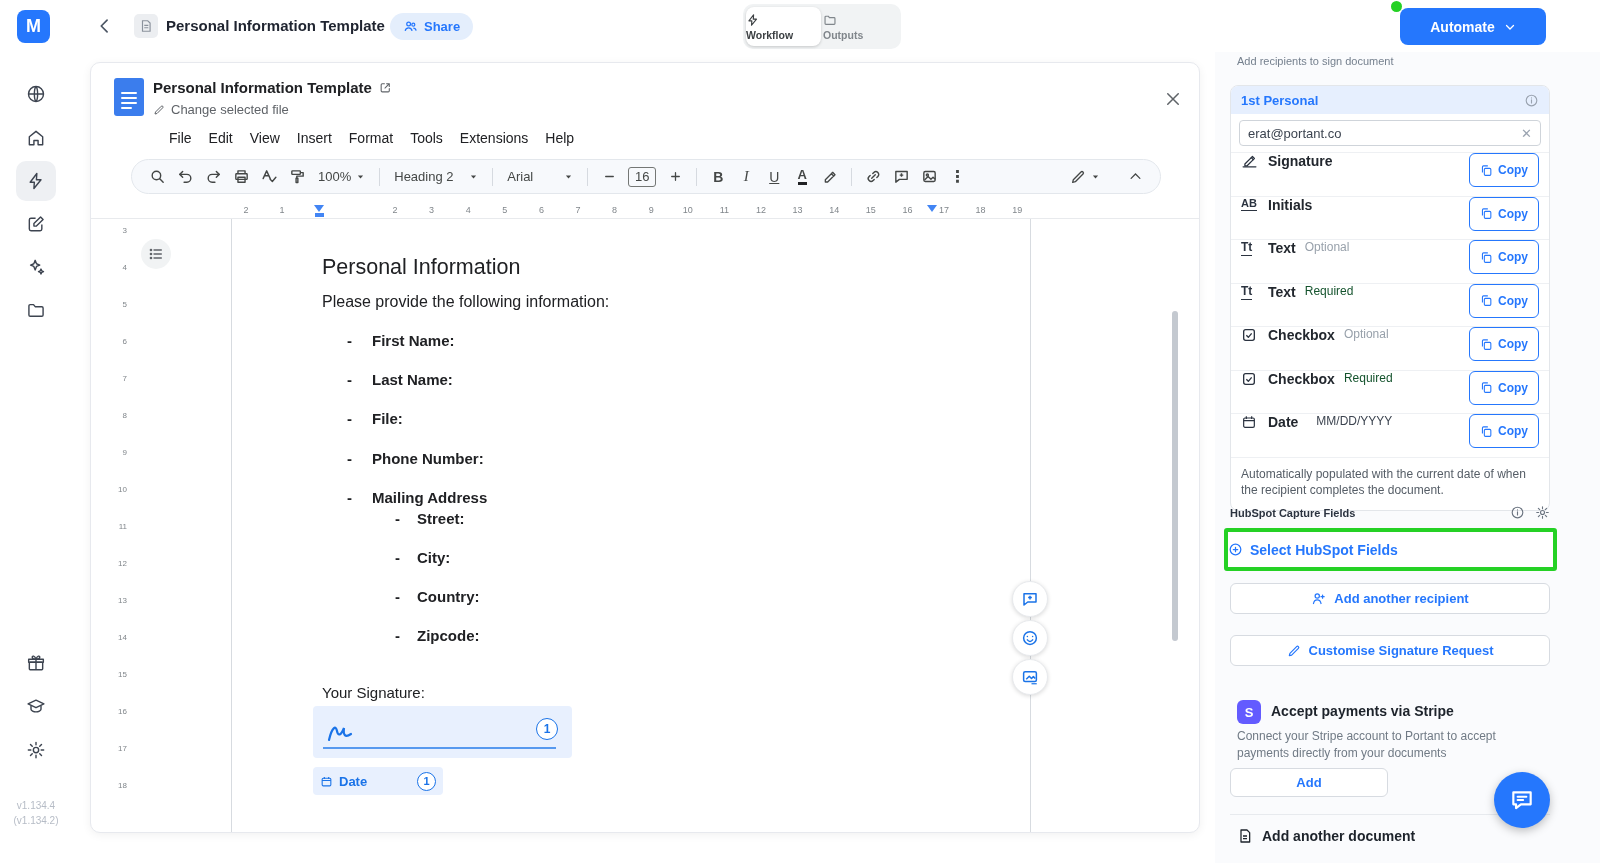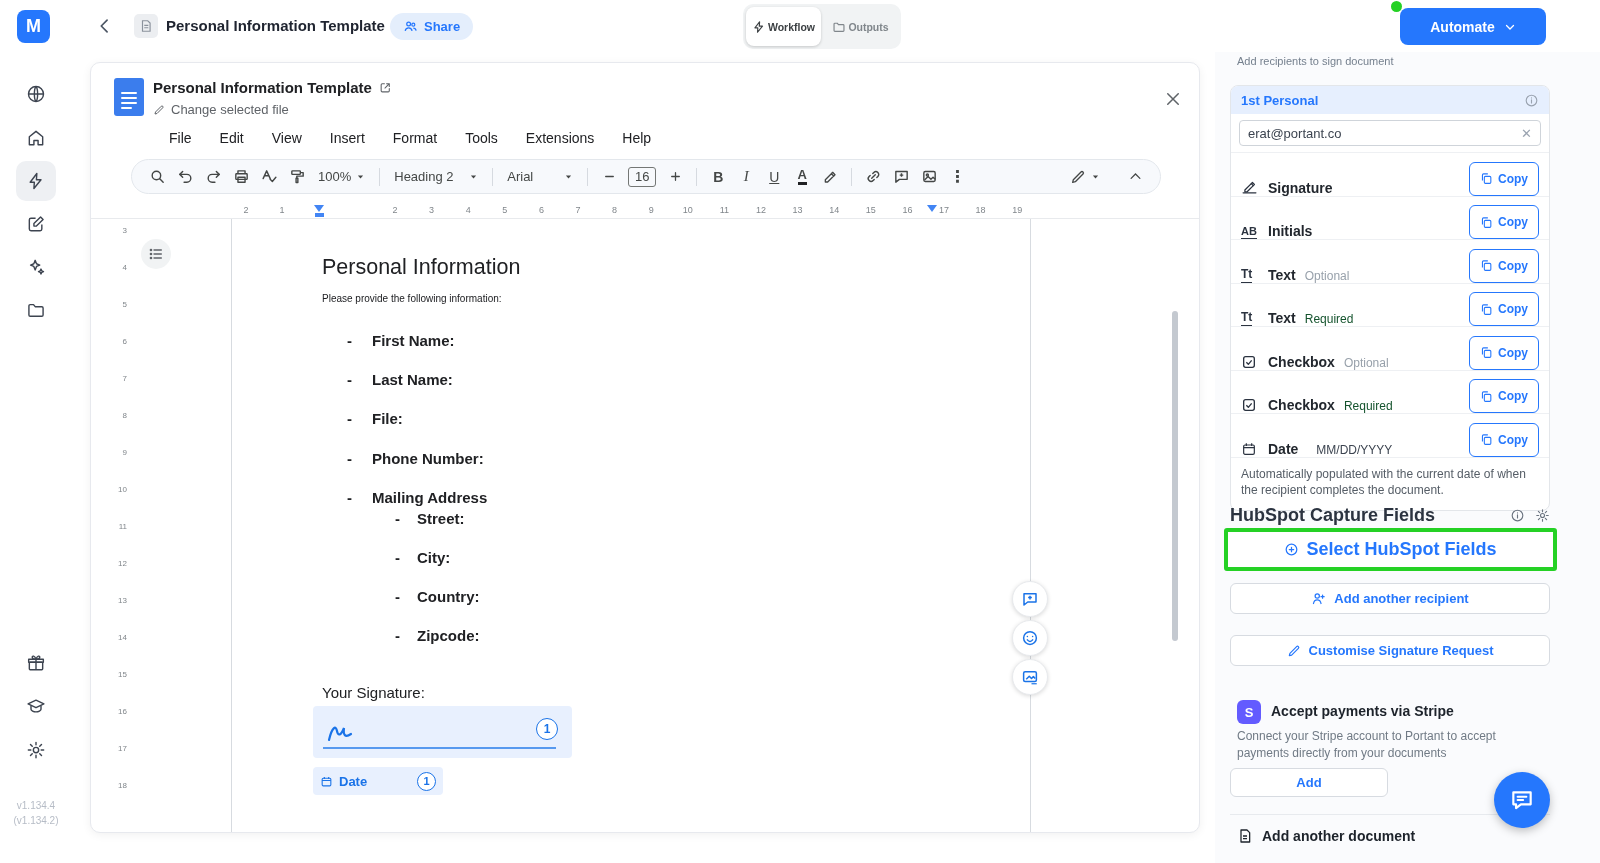--- a/index.html
+++ b/index.html
@@ -8,40 +8,40 @@
 .pointer { cursor:pointer; }
 
 
 .topbar { position:absolute; left:0; top:0; width:1600px; height:52px; background:#fff; z-index:20; }
 .logo { position:absolute; left:17px; top:10px; width:33px; height:33px; border-radius:8px; background:#2577fd; color:#fff; font-weight:700; font-size:18px; display:flex; align-items:center; justify-content:center; }
 .back-btn { position:absolute; left:93px; top:14px; width:24px; height:24px; display:flex; align-items:center; justify-content:center; color:#4b5563; }
 .docchip { position:absolute; left:134px; top:14px; width:24px; height:24px; border-radius:5px; background:#eceef1; display:flex; align-items:center; justify-content:center; color:#8a929c; }
 .tb-title { position:absolute; left:166px; top:17px; font-size:15px; font-weight:700; color:#1f2430; }
 .share-btn { position:absolute; left:390px; top:13px; height:27px; padding:0 13px; border-radius:14px; background:#e4eefc; color:#2577fd; font-size:13px; font-weight:700; display:flex; align-items:center; gap:6px; border:none; }
 .toggle-group { position:absolute; left:743px; top:4px; width:158px; height:45px; background:#f1f3f4; border-radius:10px; display:flex; padding:3px; gap:2px; }
-.toggle-seg { flex:1; border-radius:8px; display:flex; flex-direction:row; align-items:center; justify-content:center; gap:2px; font-size:10.5px; }
+.toggle-seg { flex:1; border-radius:8px; display:flex; flex-direction:column; align-items:flex-start; justify-content:center; gap:2px; font-size:10.5px; }
 .toggle-seg.selected { background:#fff; box-shadow:0 1px 3px rgba(0,0,0,.18); color:#3c4043; font-weight:700; }
 .toggle-seg.unselected { color:#80868b; font-weight:600; }
 .automate-btn { position:absolute; left:1400px; top:8px; width:146px; height:37px; border-radius:8px; background:#2577fd; color:#fff; font-size:14px; font-weight:700; display:flex; align-items:center; justify-content:center; gap:9px; border:none; }
 .status-dot { position:absolute; left:1391px; top:1px; width:11px; height:11px; border-radius:50%; background:#25d125; z-index:25; }
 
 
 .sidebar { position:absolute; left:0; top:52px; width:72px; height:811px; background:#fff; z-index:10; }
 .side-btn { position:absolute; left:16px; width:40px; height:40px; border-radius:10px; display:flex; align-items:center; justify-content:center; color:#3d4450; }
 .side-btn.active { background:#eef0f3; }
 .version { position:absolute; left:0; top:746px; width:72px; text-align:center; font-size:10px; line-height:1.5; color:#b6bcc6; }
 
 
 .card { position:absolute; left:90px; top:62px; width:1110px; height:771px; background:#fff; border:1px solid #e7e9ee; border-radius:10px; box-shadow:0 2px 10px rgba(0,0,0,.06); overflow:hidden; z-index:5; }
 .gdoc-icon { position:absolute; left:23px; top:15px; }
 .card-title { position:absolute; left:62px; top:16px; font-size:15px; font-weight:700; color:#202124; display:flex; align-items:center; gap:7px; }
 .card-sub { position:absolute; left:62px; top:39px; font-size:13px; color:#5f6368; display:flex; align-items:center; gap:6px; }
 .close-btn { position:absolute; left:1070px; top:24px; width:24px; height:24px; display:flex; align-items:center; justify-content:center; color:#5f6368; }
 
-.menubar { position:absolute; left:78px; top:67px; display:flex; gap:28px; font-size:14px; color:#202124; }
+.menubar { position:absolute; left:78px; top:67px; display:flex; gap:17px; font-size:14px; color:#202124; }
 .menubar span { cursor:pointer; }
 
 .toolbar { position:absolute; left:40px; top:96px; width:1030px; height:35px; border-radius:18px; background:#f7f9fc; border:1px solid #e3e7ec; display:flex; align-items:center; padding:0 12px; gap:2px; color:#444746; }
 .tbi { width:26px; height:26px; border-radius:4px; display:flex; align-items:center; justify-content:center; flex:0 0 auto; }
 .tsep { width:1px; height:18px; background:#d6dae0; margin:0 6px; flex:0 0 auto; }
 .tsel { display:flex; align-items:center; gap:5px; font-size:13px; padding:0 6px; height:26px; border-radius:4px; flex:0 0 auto; white-space:nowrap; }
 .sizebox { width:28px; height:20px; border:1px solid #747775; border-radius:3px; font-size:13px; display:flex; align-items:center; justify-content:center; margin:0 4px; }
 .glyph-b { font-weight:700; font-size:14px; }
 .glyph-i { font-family:"Liberation Serif",serif; font-style:italic; font-size:15px; }
 .glyph-u { font-size:14px; text-decoration:underline; }
@@ -54,21 +54,21 @@
 .marker-rect { position:absolute; width:9px; height:4px; background:#4285f4; top:11px; }
 
 .vruler { position:absolute; left:22px; top:0; width:14px; height:771px; font-size:8px; color:#80868b; }
 .vruler span { position:absolute; right:0; }
 
 .outline-btn { position:absolute; left:50px; top:176px; width:30px; height:30px; border-radius:50%; background:#f1f3f4; display:flex; align-items:center; justify-content:center; color:#5f6368; }
 
 .page { position:absolute; left:140px; top:156px; width:800px; height:615px; background:#fff; border-left:1px solid #d7dbe0; border-right:1px solid #d7dbe0; overflow:hidden; }
 .clip-line { position:absolute; left:90px; top:-7px; font-size:15px; color:#202124; }
 .doc-h { position:absolute; left:90px; top:36px; font-size:21.5px; font-weight:500; color:#202124; }
-.doc-intro { position:absolute; left:90px; top:74px; font-size:10px; }
+.doc-intro { position:absolute; left:90px; top:74px; font-size:16px; }
 .doc-li { position:absolute; left:115px; display:flex; font-size:15px; font-weight:700; color:#202124; }
 .doc-li .dash { width:25px; font-weight:700; }
 .doc-li.sub { left:163px; }
 .doc-li.sub .dash { width:22px; }
 .sig-label { position:absolute; left:90px; top:465px; font-size:15px; }
 .sig-field { position:absolute; left:81px; top:487px; width:259px; height:52px; background:#e8f0fe; border-radius:4px; }
 .sig-line { position:absolute; left:10px; right:16px; bottom:9px; height:2px; background:#1a73e8; opacity:.7; }
 .badge { border:1.5px solid #1a73e8; border-radius:50%; background:#fff; color:#1a73e8; font-weight:700; display:flex; align-items:center; justify-content:center; }
 .badge.b22 { width:22px; height:22px; font-size:12px; position:absolute; right:14px; top:12px; }
 .badge.b18 { width:19px; height:19px; font-size:11px; margin-left:auto; }
@@ -81,36 +81,36 @@
 
 .panel { position:absolute; left:1215px; top:52px; width:385px; height:811px; background:#fafbfd; z-index:4; }
 .panel-header { position:absolute; left:22px; top:3px; font-size:11px; color:#75808e; }
 .rec-card { position:absolute; left:15px; top:33px; width:320px; background:#fff; border:1px solid #e3e6ea; border-radius:8px; overflow:hidden; }
 .rec-head { height:28px; background:#e6effe; display:flex; align-items:center; padding:0 10px; }
 .rec-head .t { font-size:13px; font-weight:700; color:#2577fd; }
 .rec-head .info { margin-left:auto; color:#9aa3b0; }
 .email-row { padding:6px 8px; }
 .email-input { height:26px; border:1px solid #cfd4da; border-radius:4px; background:#fff; display:flex; align-items:center; padding:0 8px; font-size:13px; color:#3c4450; }
 .email-input .x { margin-left:auto; color:#9aa3b0; font-size:13px; }
-.field-row { height:43.5px; border-top:1px solid #eef0f3; display:flex; align-items:flex-end; padding:0 10px; }
+.field-row { height:43.5px; border-top:1px solid #eef0f3; display:flex; align-items:flex-start; padding:0 10px; }
 .field-row .ic { width:27px; color:#2b3340; display:flex; }
 .field-row .lbl { font-size:14px; font-weight:700; color:#22272e; }
 .suffix { font-size:12px; margin-left:9px; }
 .suffix.opt { color:#98a1ab; }
 .suffix.req { color:#14532d; }
 .suffix.date { color:#3c4450; margin-left:18px; }
 .ico-text { font-size:11px; font-weight:700; color:#2b3340; border-bottom:1.5px solid #2b3340; padding-bottom:1px; }
 .copy-btn { margin-left:auto; height:27px; padding:16px 10px; border:1.5px solid #2577fd; border-radius:6px; background:#fff; color:#2577fd; font-size:12px; font-weight:700; display:flex; align-items:center; gap:5px; }
 .date-note { padding:8px 10px 12px; font-size:12px; line-height:1.35; color:#555d66; border-top:1px solid #eef0f3; }
 
 .hubspot-row { position:absolute; left:15px; top:453px; width:320px; display:flex; align-items:center; }
-.hubspot-row .t { font-size:18px; font-weight:600; color:#2b3340; }
+.hubspot-row .t { font-size:11px; font-weight:600; color:#2b3340; }
 .hubspot-row .icons { margin-left:auto; display:flex; gap:10px; color:#6b7480; }
 .green-box { position:absolute; left:9px; top:476px; width:333px; border:4px solid #25d125; border-radius:3px; background:#fff; }
-.select-hubspot { width:100%; height:35px; background:#fff; border:none; display:flex; align-items:center; justify-content:center; gap:7px; color:#2577fd; font-size:18px; font-weight:700; }
+.select-hubspot { width:100%; height:35px; background:#fff; border:none; display:flex; align-items:center; gap:7px; color:#2577fd; font-size:14px; font-weight:700; }
 .panel-btn { position:absolute; left:15px; width:320px; height:31px; background:#fff; border:1px solid #d7dbe1; border-radius:6px; display:flex; align-items:center; justify-content:center; gap:8px; color:#2577fd; font-size:13px; font-weight:700; }
 .stripe-logo { position:absolute; left:22px; top:648px; width:24px; height:24px; border-radius:6px; background:#635bff; color:#fff; font-size:13px; font-weight:800; display:flex; align-items:center; justify-content:center; }
 .stripe-title { position:absolute; left:56px; top:651px; font-size:14px; font-weight:700; color:#1d232b; }
 .stripe-desc { position:absolute; left:22px; top:676px; width:295px; font-size:12px; line-height:1.4; color:#707a85; }
 .stripe-add { position:absolute; left:15px; top:716px; width:158px; height:29px; background:#fff; border:1px solid #d7dbe1; border-radius:6px; color:#2577fd; font-size:13px; font-weight:600; display:flex; align-items:center; justify-content:center; }
 .panel-divider { position:absolute; left:15px; top:762px; width:320px; height:1px; background:#e7eaee; }
 .add-doc { position:absolute; left:22px; top:776px; display:flex; align-items:center; gap:9px; font-size:14px; font-weight:700; color:#1d232b; }
 
 .chat-fab { position:absolute; left:1494px; top:772px; width:56px; height:56px; border-radius:50%; background:#2577fd; box-shadow:0 3px 10px rgba(0,0,0,.25); display:flex; align-items:center; justify-content:center; color:#fff; z-index:30; }
 </style>

